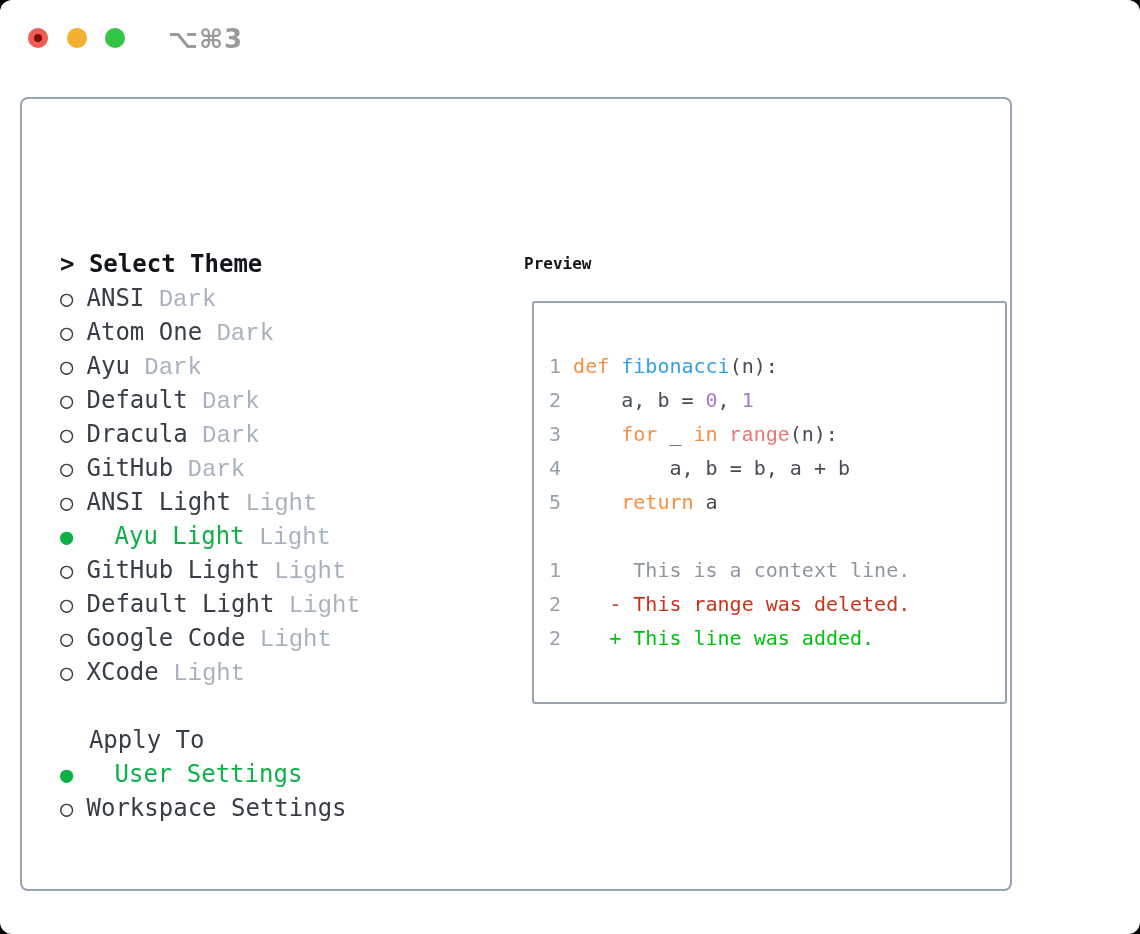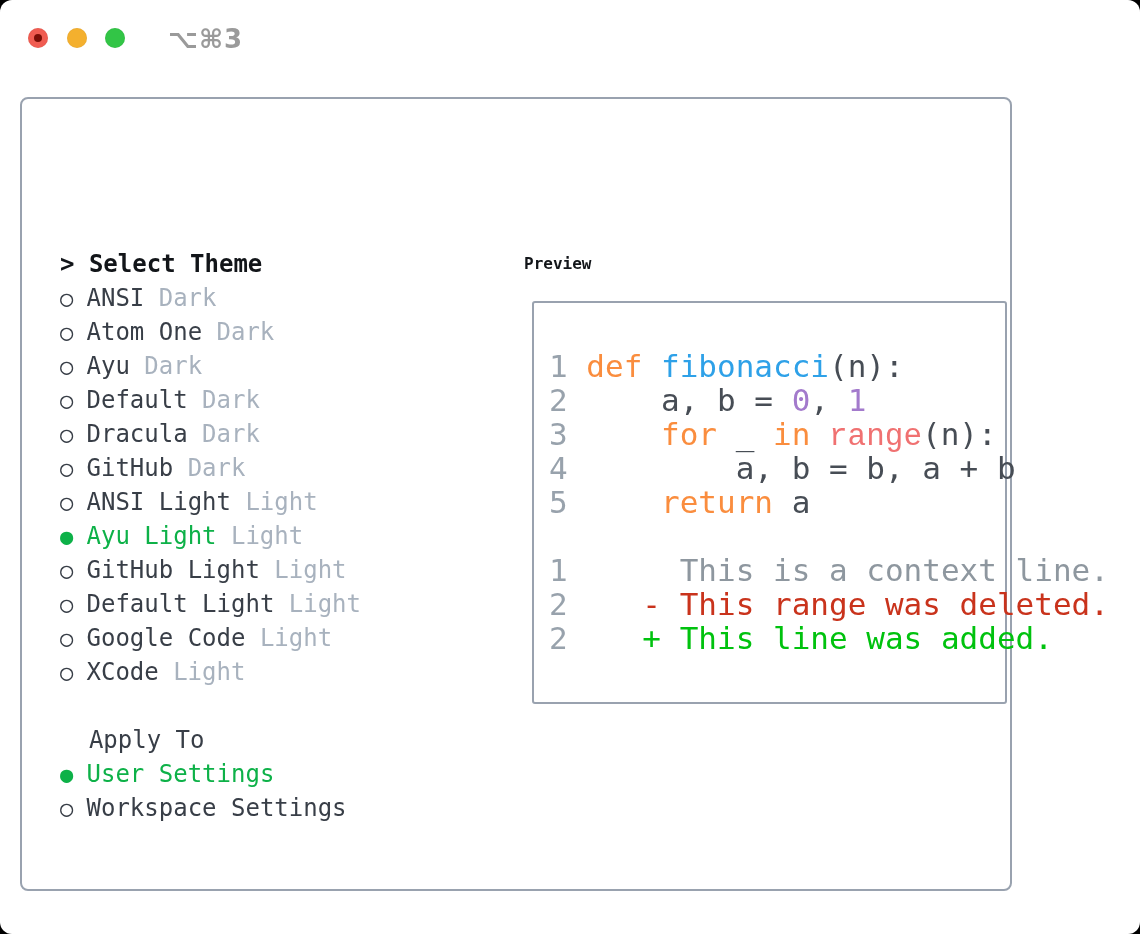--- a/index.html
+++ b/index.html
@@ -37,38 +37,38 @@
   }
   
   .left-panel { position: absolute; left: 38px; top: 148px; width: 440px; }
   .row { height: 34px; line-height: 34px; font-size: 24px; white-space: pre; }
   .row.spacer { height: 34px; }
   .prefix { display: inline-block; width: 2ch; }
   .header-row { font-weight: bold; color: var(--heading_text); }
   .bullet { display: inline-block; width: 2ch; color: var(--item_text); font-size: 22px; }
   .row.selected .bullet { color: var(--selection_green); }
   .name { color: var(--item_text); }
-  .row.selected .name { color: var(--selection_green); }
-  .suffix { color: var(--muted_gray); margin-left: 1ch; }
+  .row.selected .name { color: var(--selection_green); margin-left: 28px; }
+  .suffix { color: var(--muted_gray); margin-left: 1ch; font-family: Liberation Mono, monospace; }
   .hint {
     width: 420px; font-size: 24px; line-height: 34px;
     color: var(--muted_gray); white-space: normal;
   }
   
   .preview-title {
     position: absolute; left: 502px; top: 148px; height: 34px; line-height: 34px;
     font-size: 16px; font-weight: bold; color: var(--heading_text); white-space: pre;
   }
   .preview-box {
     position: absolute; left: 510px; top: 202px; width: 475px; height: 403px;
     box-sizing: border-box;
     border: 2px solid var(--panel_border); border-radius: 3px; background: #fff;
   }
   .code { position: absolute; left: 15px; top: 46px; right: 0; }
-  .code-line { height: 34px; line-height: 34px; font-size: 31px; white-space: pre; }
+  .code-line { height: 34px; line-height: 34px; font-size: 20px; white-space: pre; }
   .tok-ln  { color: var(--line_number_gray); }
   .tok-kw  { color: var(--keyword_orange); }
   .tok-fn  { color: var(--function_blue); }
   .tok-fg  { color: var(--code_text); }
   .tok-num { color: var(--number_purple); }
   .tok-bi  { color: var(--builtin_coral); font-family: Liberation Mono, monospace; }
   .tok-ctx { color: var(--context_gray); }
   .tok-del { color: var(--diff_deleted_red); }
   .tok-add { color: var(--diff_added_green); }
 </style>

